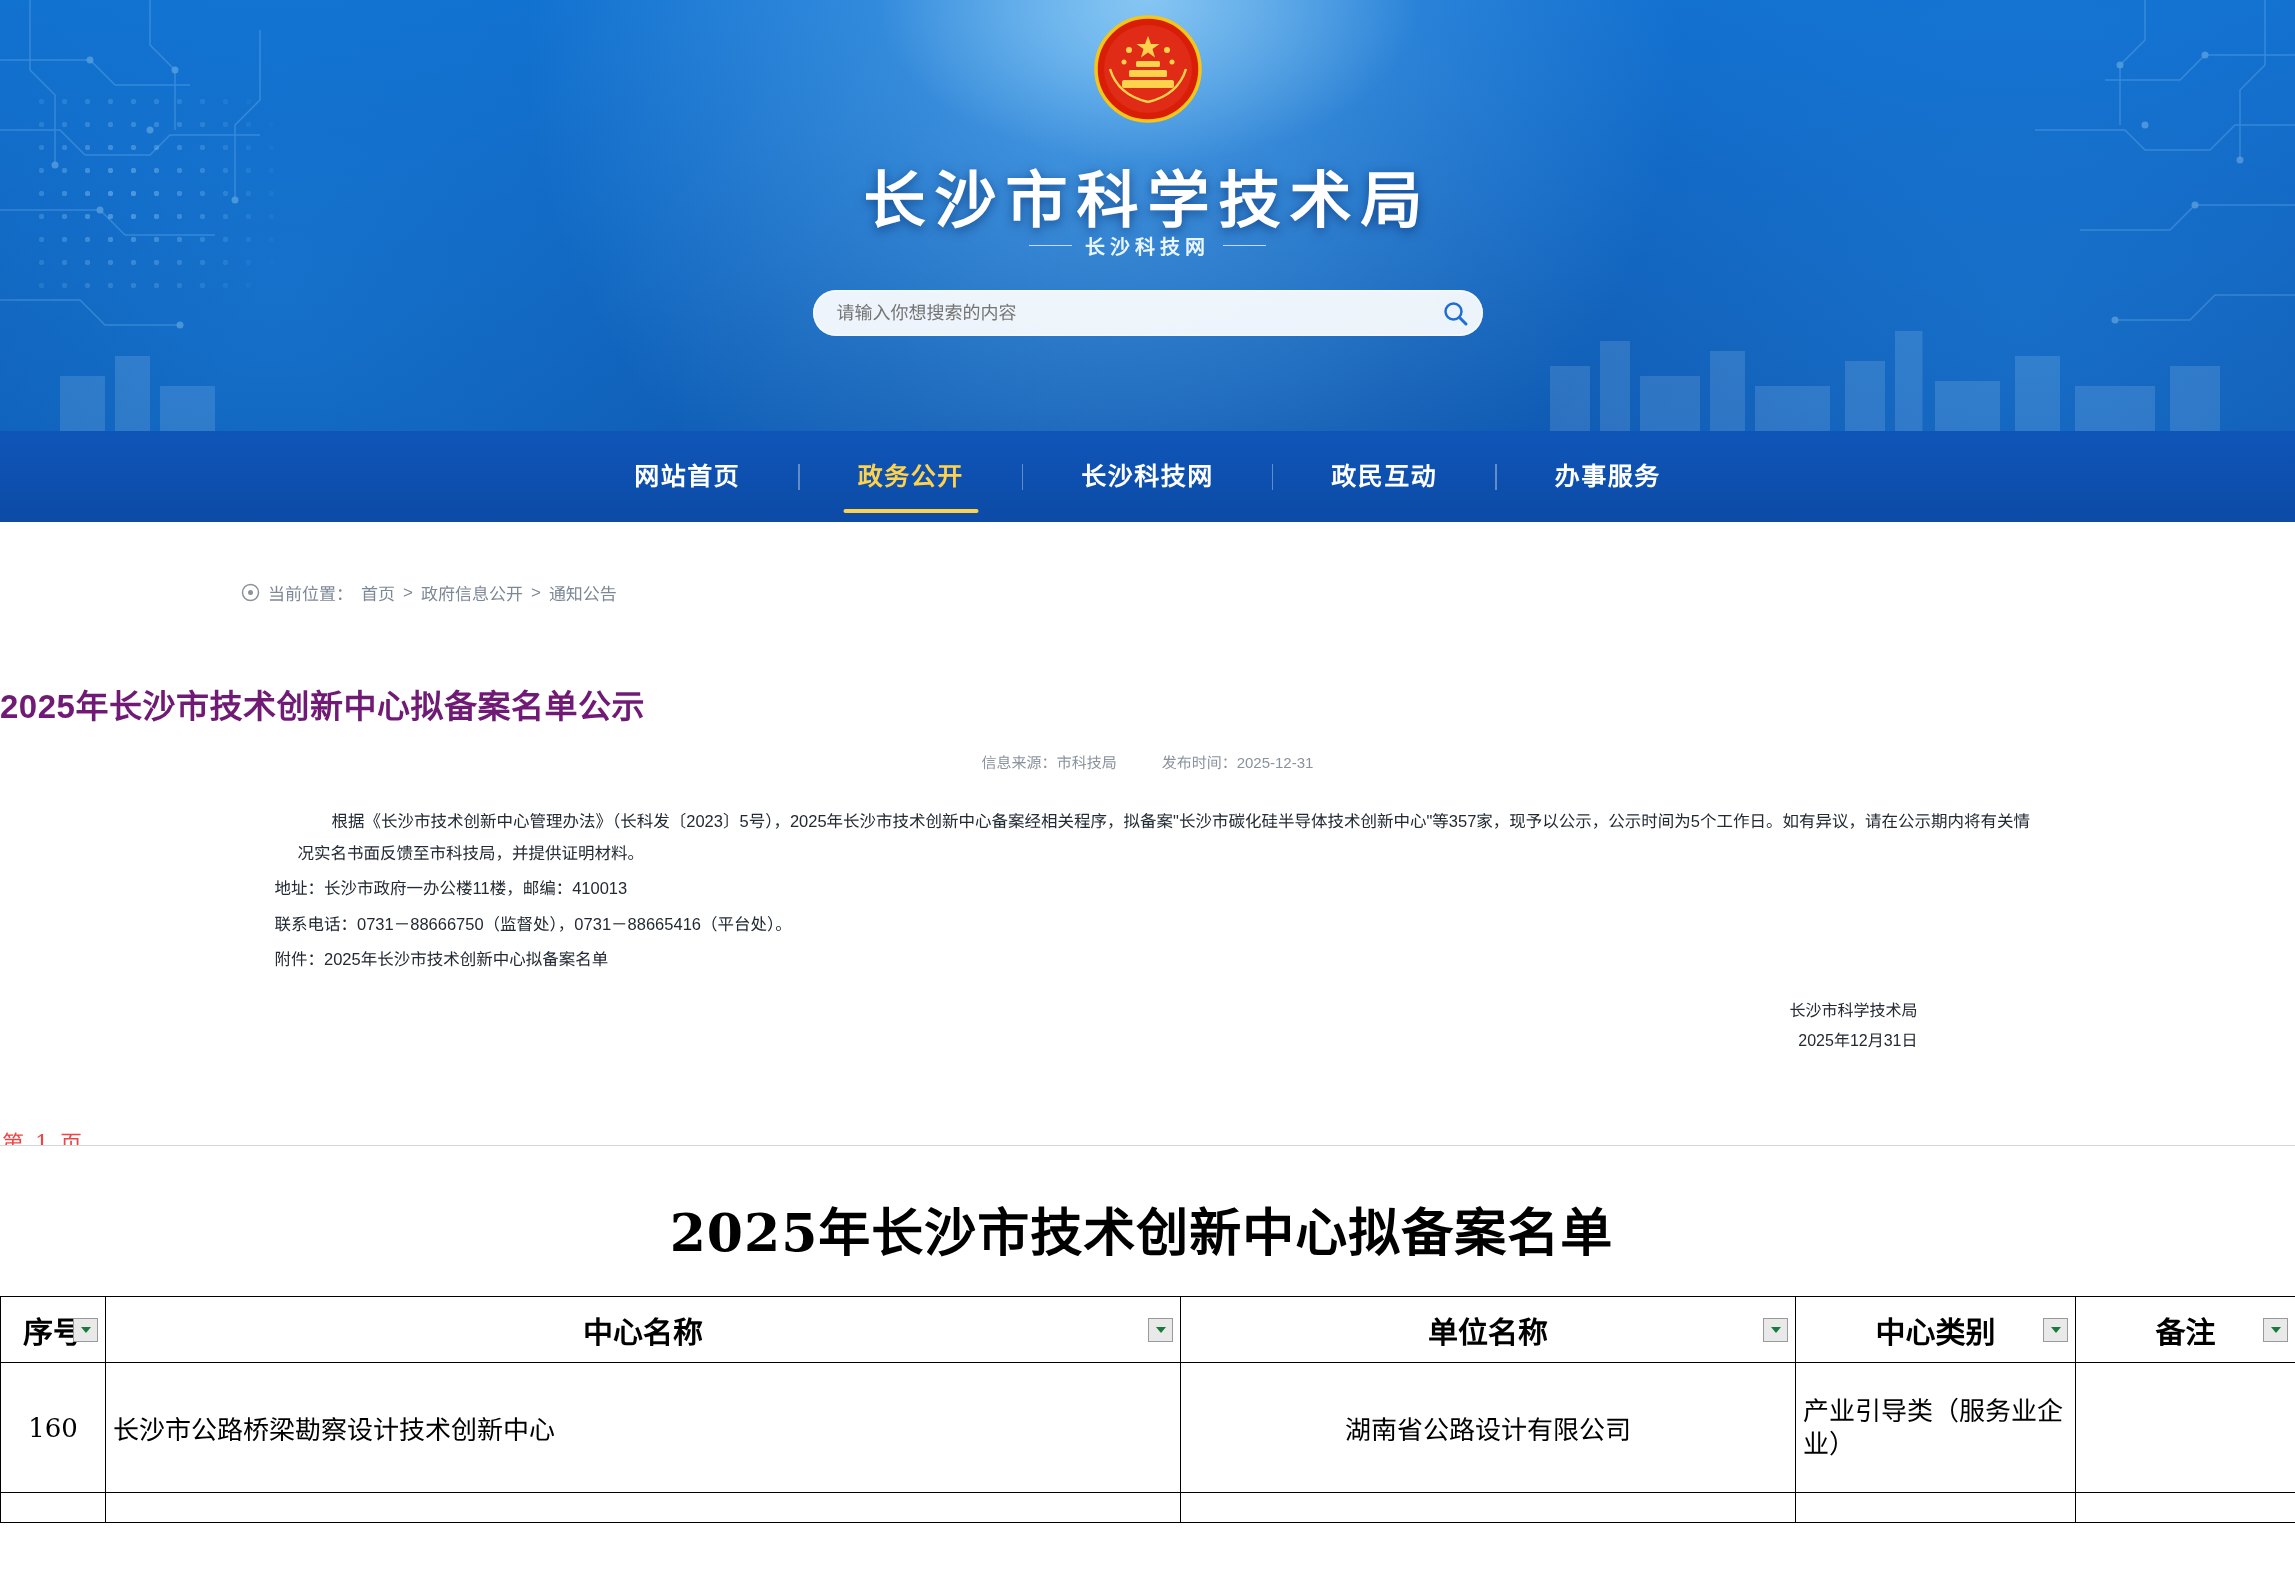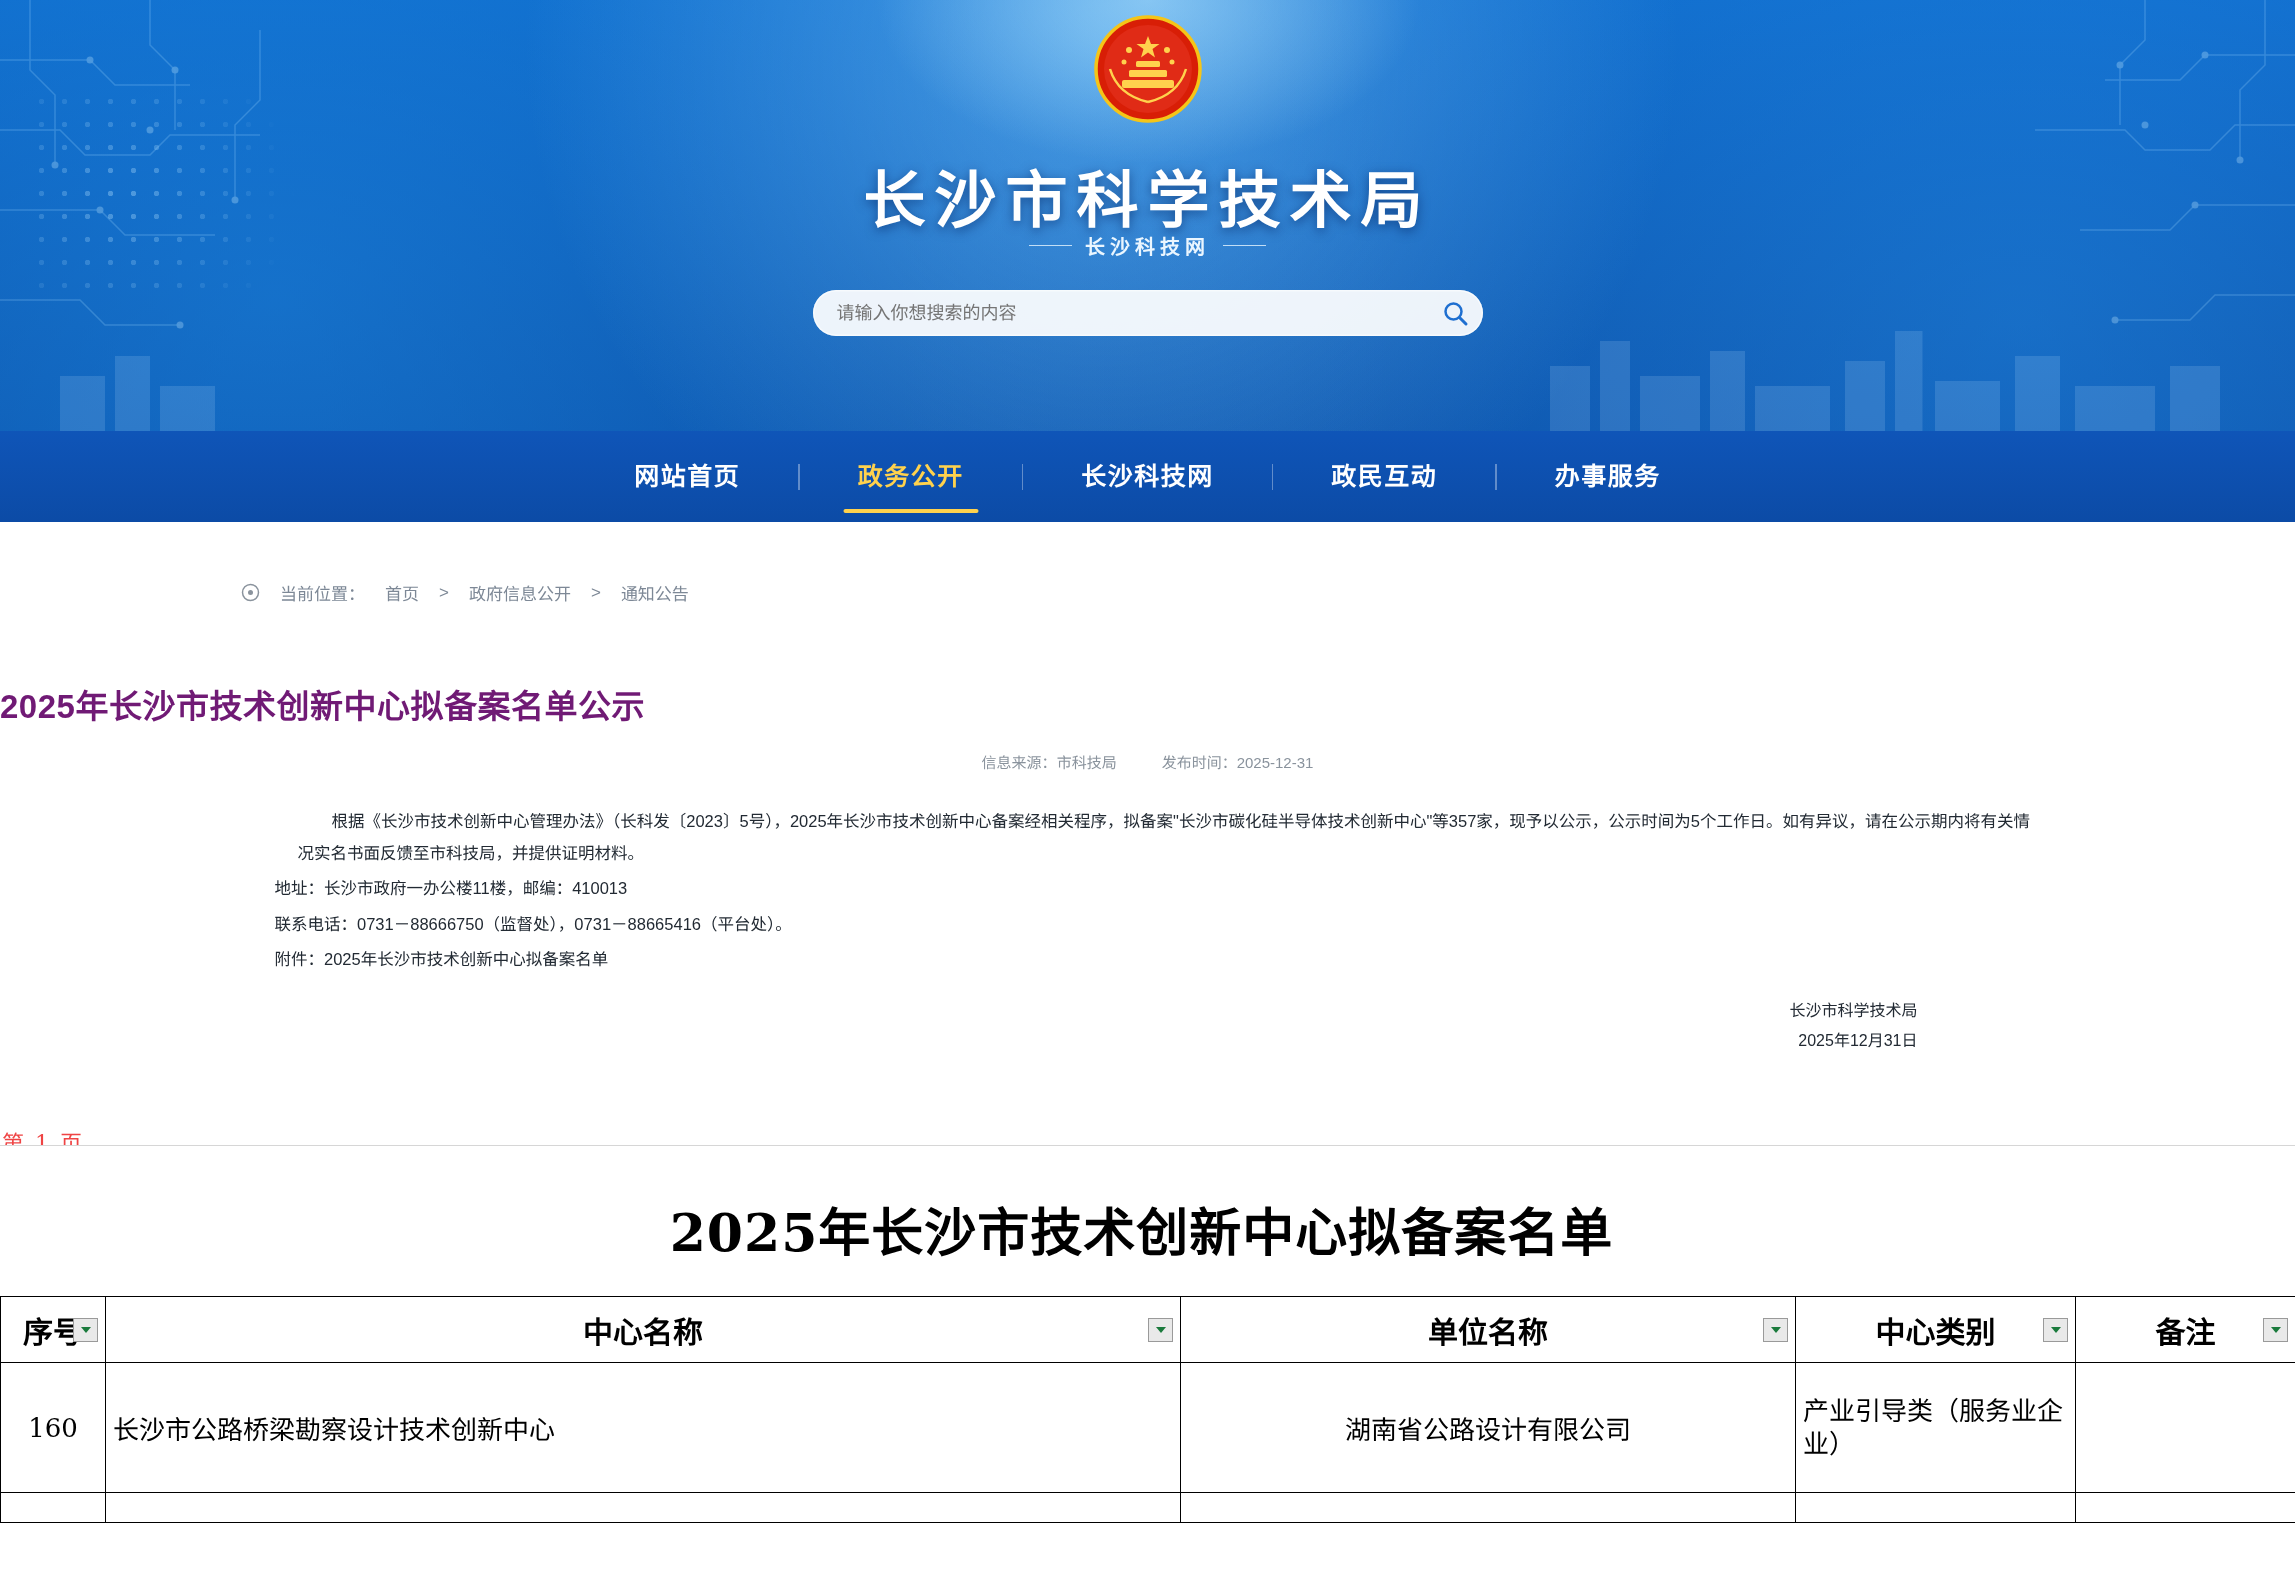--- a/index.html
+++ b/index.html
@@ -186,21 +186,21 @@
     background: rgba(255,255,255,0.35);
   }
 
   
   .crumb {
     position: absolute;
     top: 580px;
     left: 241px;
     display: flex;
     align-items: center;
-    gap: 20px;
+    gap: 8px;
     color: #7d8896;
     font-size: 17px;
   }
   .crumb .pin { width: 19px; height: 19px; display:inline-block; }
 
   
   .article {
     position: absolute;
     top: 680px;
     left: 0;

